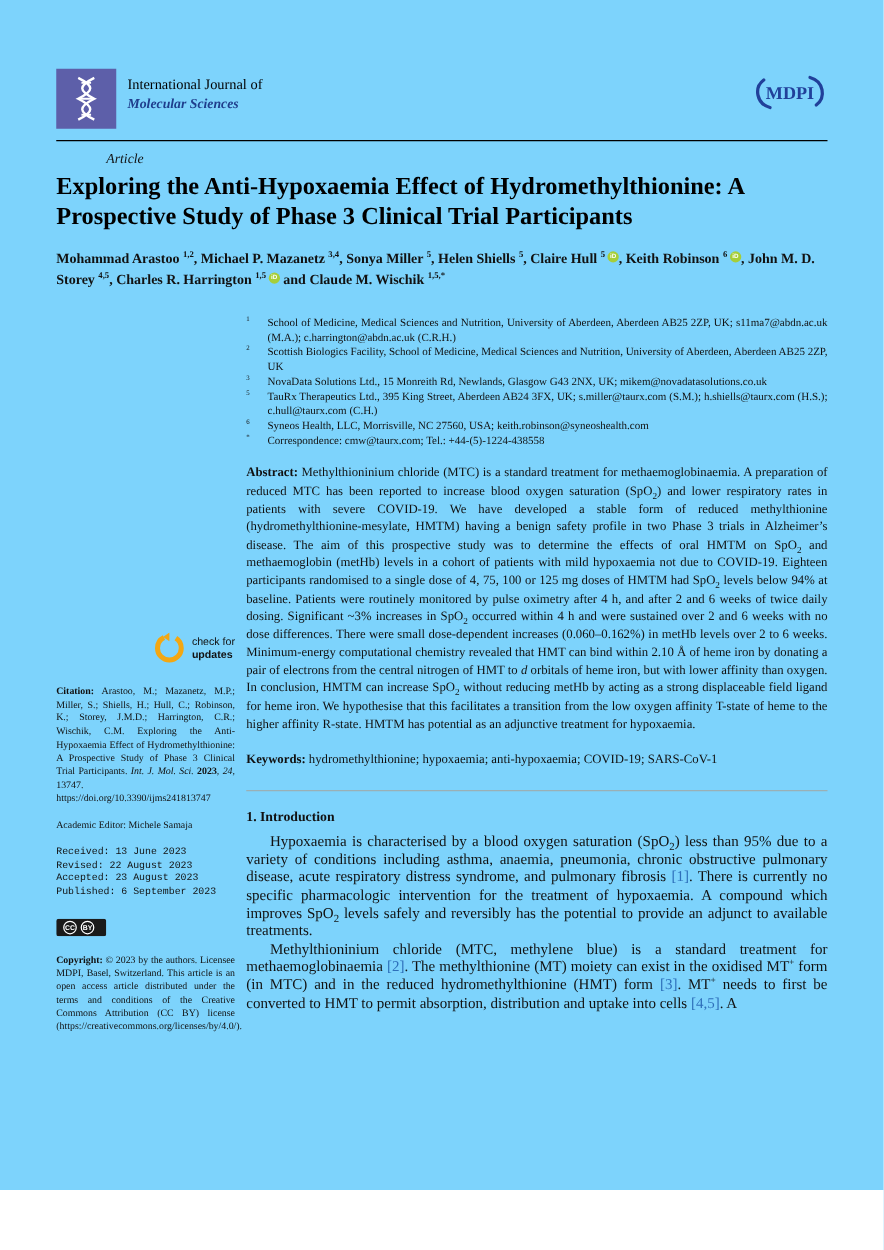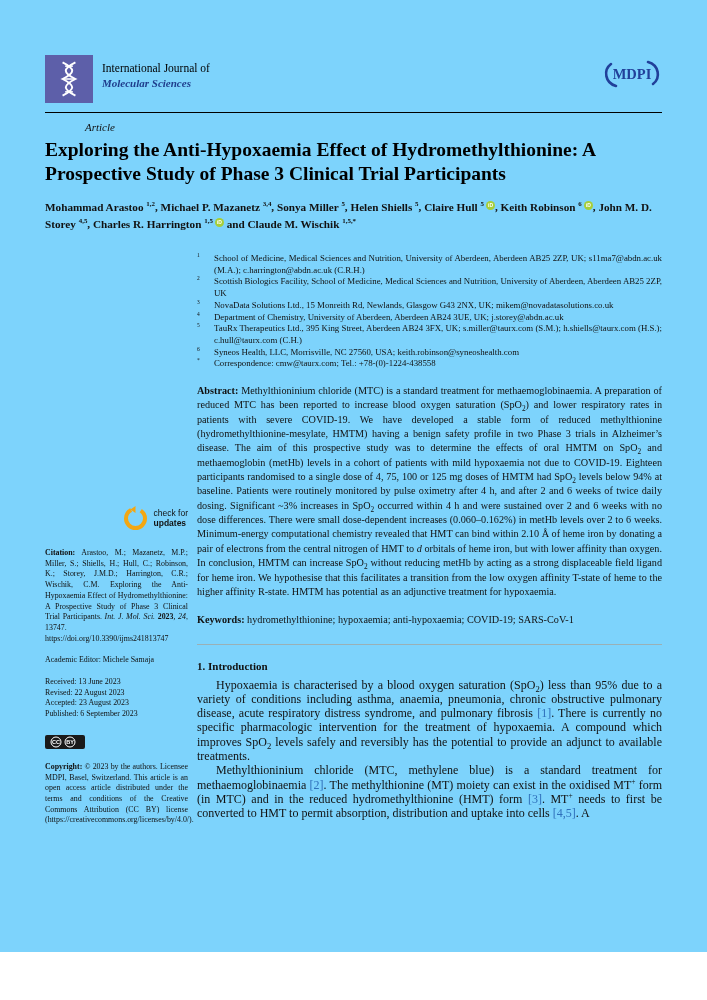--- a/index.html
+++ b/index.html
@@ -45,21 +45,21 @@
 
   
   .sidebar { position:absolute; left:45px; top:506px; width:143px; }
   .badge { display:flex; align-items:center; gap:6px; margin-bottom:17px;justify-content:flex-end; }
   .badge-text { font-family:"Liberation Sans", sans-serif; font-size:8.5px; line-height:9.5px; color:#111; }
   .bt2 { font-weight:bold; }
   .small { font-size:7.9px; line-height:10.7px; }
   .cite-block { text-align:justify; }
   .lbl { font-weight:bold; }
   .editor { margin-top:11px; }
-  .dates { margin-top:11px; }
+  .dates { margin-top:11px;font-family:Liberation Mono, monospace; }
   .cc { margin-top:15px; }
   .copyright { margin-top:9px; text-align:justify; }
 
   
   .footer-rule { position:absolute; left:497px; top:961px; width:165px; border-top:1px solid #000; }
   .footer-left { position:absolute; left:45px; top:966px; font-size:8.6px; }
   .footer-right { position:absolute; right:45px; top:966px; font-size:8.6px; }
 </style>
 </head>
 <body>
@@ -100,34 +100,30 @@
         </div>
         <div class="aff-row">
           <span class="aff-num"><sup>2</sup></span>
           <span class="aff-text">Scottish Biologics Facility, School of Medicine, Medical Sciences and Nutrition, University of Aberdeen, Aberdeen AB25 2ZP, UK</span>
         </div>
         <div class="aff-row">
           <span class="aff-num"><sup>3</sup></span>
           <span class="aff-text">NovaData Solutions Ltd., 15 Monreith Rd, Newlands, Glasgow G43 2NX, UK; mikem@novadatasolutions.co.uk</span>
         </div>
         <div class="aff-row">
-          <span class="aff-num"><sup>4</sup></span>
-          <span class="aff-text">Department of Chemistry, University of Aberdeen, Aberdeen AB24 3UE, UK; j.storey@abdn.ac.uk</span>
-        </div>
-        <div class="aff-row">
           <span class="aff-num"><sup>5</sup></span>
           <span class="aff-text">TauRx Therapeutics Ltd., 395 King Street, Aberdeen AB24 3FX, UK; s.miller@taurx.com (S.M.); h.shiells@taurx.com (H.S.); c.hull@taurx.com (C.H.)</span>
         </div>
         <div class="aff-row">
           <span class="aff-num"><sup>6</sup></span>
           <span class="aff-text">Syneos Health, LLC, Morrisville, NC 27560, USA; keith.robinson@syneoshealth.com</span>
         </div>
         <div class="aff-row">
           <span class="aff-num"><sup>*</sup></span>
-          <span class="aff-text">Correspondence: cmw@taurx.com; Tel.: +78-(0)-1224-438558</span>
+          <span class="aff-text">Correspondence: cmw@taurx.com; Tel.: +44-(5)-1224-438558</span>
         </div>
       </div>
 
     <div class="abstract">
       <b class="lbl">Abstract:</b>
       <span class="fmt">Methylthioninium chloride (MTC) is a standard treatment for methaemoglobinaemia. A preparation of reduced MTC has been reported to increase blood oxygen saturation (SpO<sub>2</sub>) and lower respiratory rates in patients with severe COVID-19. We have developed a stable form of reduced methylthionine (hydromethylthionine-mesylate, HMTM) having a benign safety profile in two Phase 3 trials in Alzheimer’s disease. The aim of this prospective study was to determine the effects of oral HMTM on SpO<sub>2</sub> and methaemoglobin (metHb) levels in a cohort of patients with mild hypoxaemia not due to COVID-19. Eighteen participants randomised to a single dose of 4, 75, 100 or 125 mg doses of HMTM had SpO<sub>2</sub> levels below 94% at baseline. Patients were routinely monitored by pulse oximetry after 4 h, and after 2 and 6 weeks of twice daily dosing. Significant ~3% increases in SpO<sub>2</sub> occurred within 4 h and were sustained over 2 and 6 weeks with no dose differences. There were small dose-dependent increases (0.060–0.162%) in metHb levels over 2 to 6 weeks. Minimum-energy computational chemistry revealed that HMT can bind within 2.10 Å of heme iron by donating a pair of electrons from the central nitrogen of HMT to <i>d</i> orbitals of heme iron, but with lower affinity than oxygen. In conclusion, HMTM can increase SpO<sub>2</sub> without reducing metHb by acting as a strong displaceable field ligand for heme iron. We hypothesise that this facilitates a transition from the low oxygen affinity T-state of heme to the higher affinity R-state. HMTM has potential as an adjunctive treatment for hypoxaemia.</span>
     </div>
 
     <div class="keywords">
       <b class="lbl">Keywords:</b>

